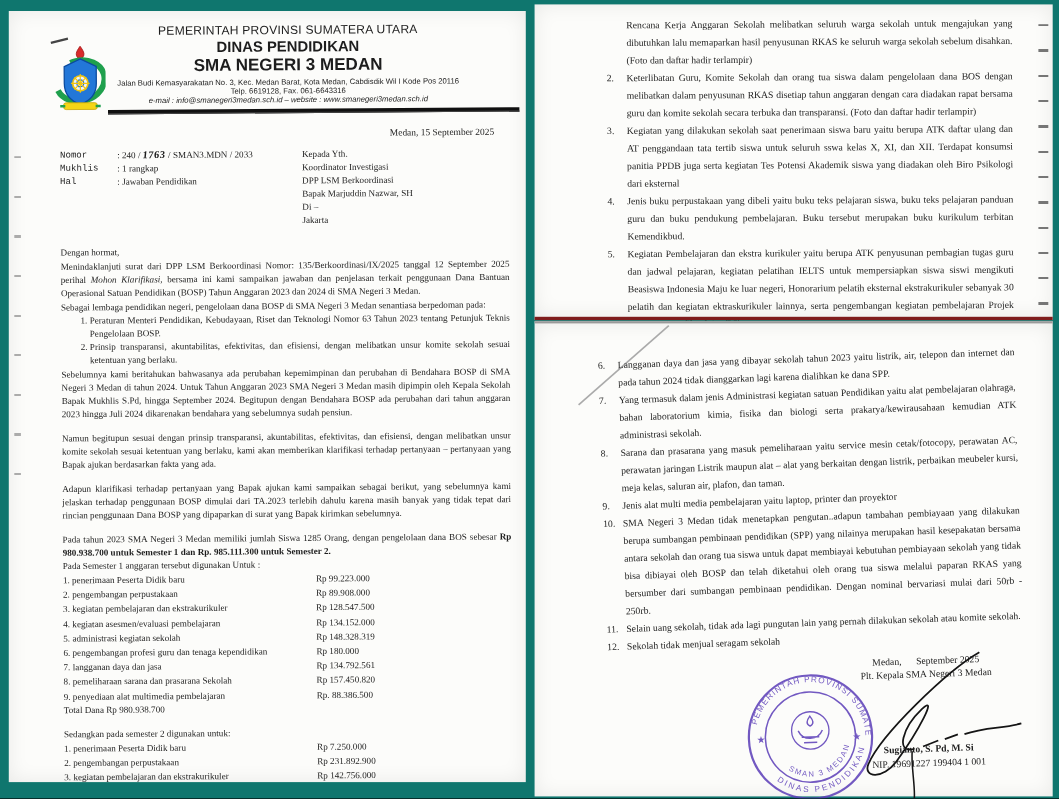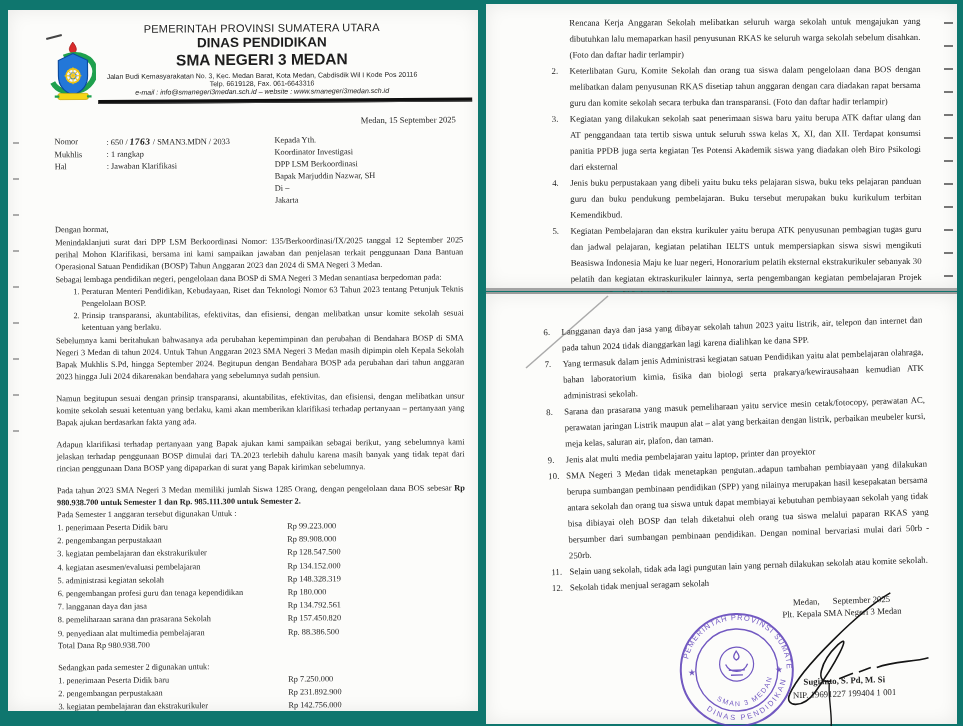--- a/index.html
+++ b/index.html
@@ -13,42 +13,42 @@
   .lh-logo{position:absolute;left:44px;top:30px;}
   .lh-text{text-align:center;padding-left:60px;padding-right:18px;font-family:"Liberation Sans",sans-serif;}
   .lh-gov{font-size:11px;letter-spacing:.2px;}
   .lh-dept{font-size:13.5px;font-weight:bold;margin-top:1px;}
   .lh-school{font-size:15.5px;font-weight:bold;margin-top:1px;}
   .lh-addr{font-size:7px;margin-top:3px;color:#222;}
   .lh-tel{font-size:7px;margin-top:1px;}
   .lh-mail{font-size:7px;margin-top:1px;font-style:italic;}
   .lh-rule{height:3px;background:#101010;margin:4px 4px 0 92px;border-bottom:1px solid #444;}
   .p1-body{padding:0 14px 0 48px;font-size:8.3px;line-height:12px;}
-  .date-line{margin-top:12px;margin-left:300px;font-size:8.6px;text-align:center;}
+  .date-line{margin-top:12px;margin-left:300px;font-size:8.6px;}
   .meta-row{display:flex;}
-  .meta-label{width:52px;}
+  .meta-label{width:52px;font-family:Liberation Mono, monospace;}
   .meta-wrap{display:flex;margin-top:8px;}
   .meta-left{width:220px;}
   .meta-right{width:180px;}
   .hand{font-weight:bold;font-size:9.5px;letter-spacing:.5px;transform:skewX(-6deg);display:inline-block;}
   .salut{margin-top:16px;}
   .para{text-align:justify;margin-top:1px;}
   .para-gap{margin-top:10px;}
   ol.law{margin:0 0 0 26px;padding:0;}
   ol.law li{text-align:justify;}
   .budget-row{display:flex;line-height:13.2px;}
   .budget-label{width:230px;}
   .budget-val{}
   .bold{font-weight:bold;}
-  .it{}
+  .it{font-style:italic;}
   .edge-marks-left{position:absolute;left:5px;top:132px;width:6px;height:300px;
      background:repeating-linear-gradient(to bottom,#8a8a8a 0 2px,transparent 2px 36px);opacity:.7;}
   .tl-dash{position:absolute;left:38px;top:26px;width:16px;height:2px;background:#444;transform:rotate(-14deg);}
   
-  #p2top{left:486px;top:4px;width:471px;height:284px;border-bottom:3px solid #a3a3a3;}
+  #p2top{left:486px;top:4px;width:471px;height:284px;border-bottom:3px solid #7f1d1d;}
   #p2topInner{position:absolute;inset:0;transform:rotate(-0.3deg);padding:10px 36px 0 66px;box-sizing:border-box;
      font-size:8.8px;line-height:16px;}
   .p2item{position:relative;padding-left:18px;text-align:justify;}
   .p2num{position:absolute;left:0;top:0;}
   .p2cont{padding-left:18px;text-align:justify;}
   .edge-marks-right{position:absolute;right:4px;top:18px;width:9px;height:258px;
      background:repeating-linear-gradient(to bottom,#555 0 2px,transparent 2px 23px);opacity:.8;}
   
   #p2bot{left:486px;top:292px;width:471px;height:430px;border-top:2px solid #9a9a9a;}
   #p2botInner{position:absolute;inset:0;transform:rotate(-1.9deg);transform-origin:40% 40%;
@@ -95,29 +95,29 @@
         <div class="lh-rule"></div>
       </div>
 
       <div class="p1-body">
         <div class="date-line">Medan, 15 September 2025</div>
 
         <div class="meta-wrap">
           <div class="meta-left">
             <div class="meta-row">
               <span class="meta-label">Nomor</span>
-              <span><span>: 650 / </span><span class="hand">1763</span><span> / SMAN3.MDN / 2033</span></span>
+              <span><span>: 240 / </span><span class="hand">1763</span><span> / SMAN3.MDN / 2033</span></span>
             </div>
             <div class="meta-row">
               <span class="meta-label">Mukhlis</span>
               <span>: 1 rangkap</span>
             </div>
             <div class="meta-row">
               <span class="meta-label">Hal</span>
-              <span>: Jawaban Klarifikasi</span>
+              <span>: Jawaban Pendidikan</span>
             </div>
           </div>
           <div class="meta-right">
             <div>Kepada Yth.</div>
             <div>Koordinator Investigasi</div>
             <div>DPP LSM Berkoordinasi</div>
             <div>Bapak Marjuddin Nazwar, SH</div>
             <div>Di –</div>
             <div>Jakarta</div>
           </div>

